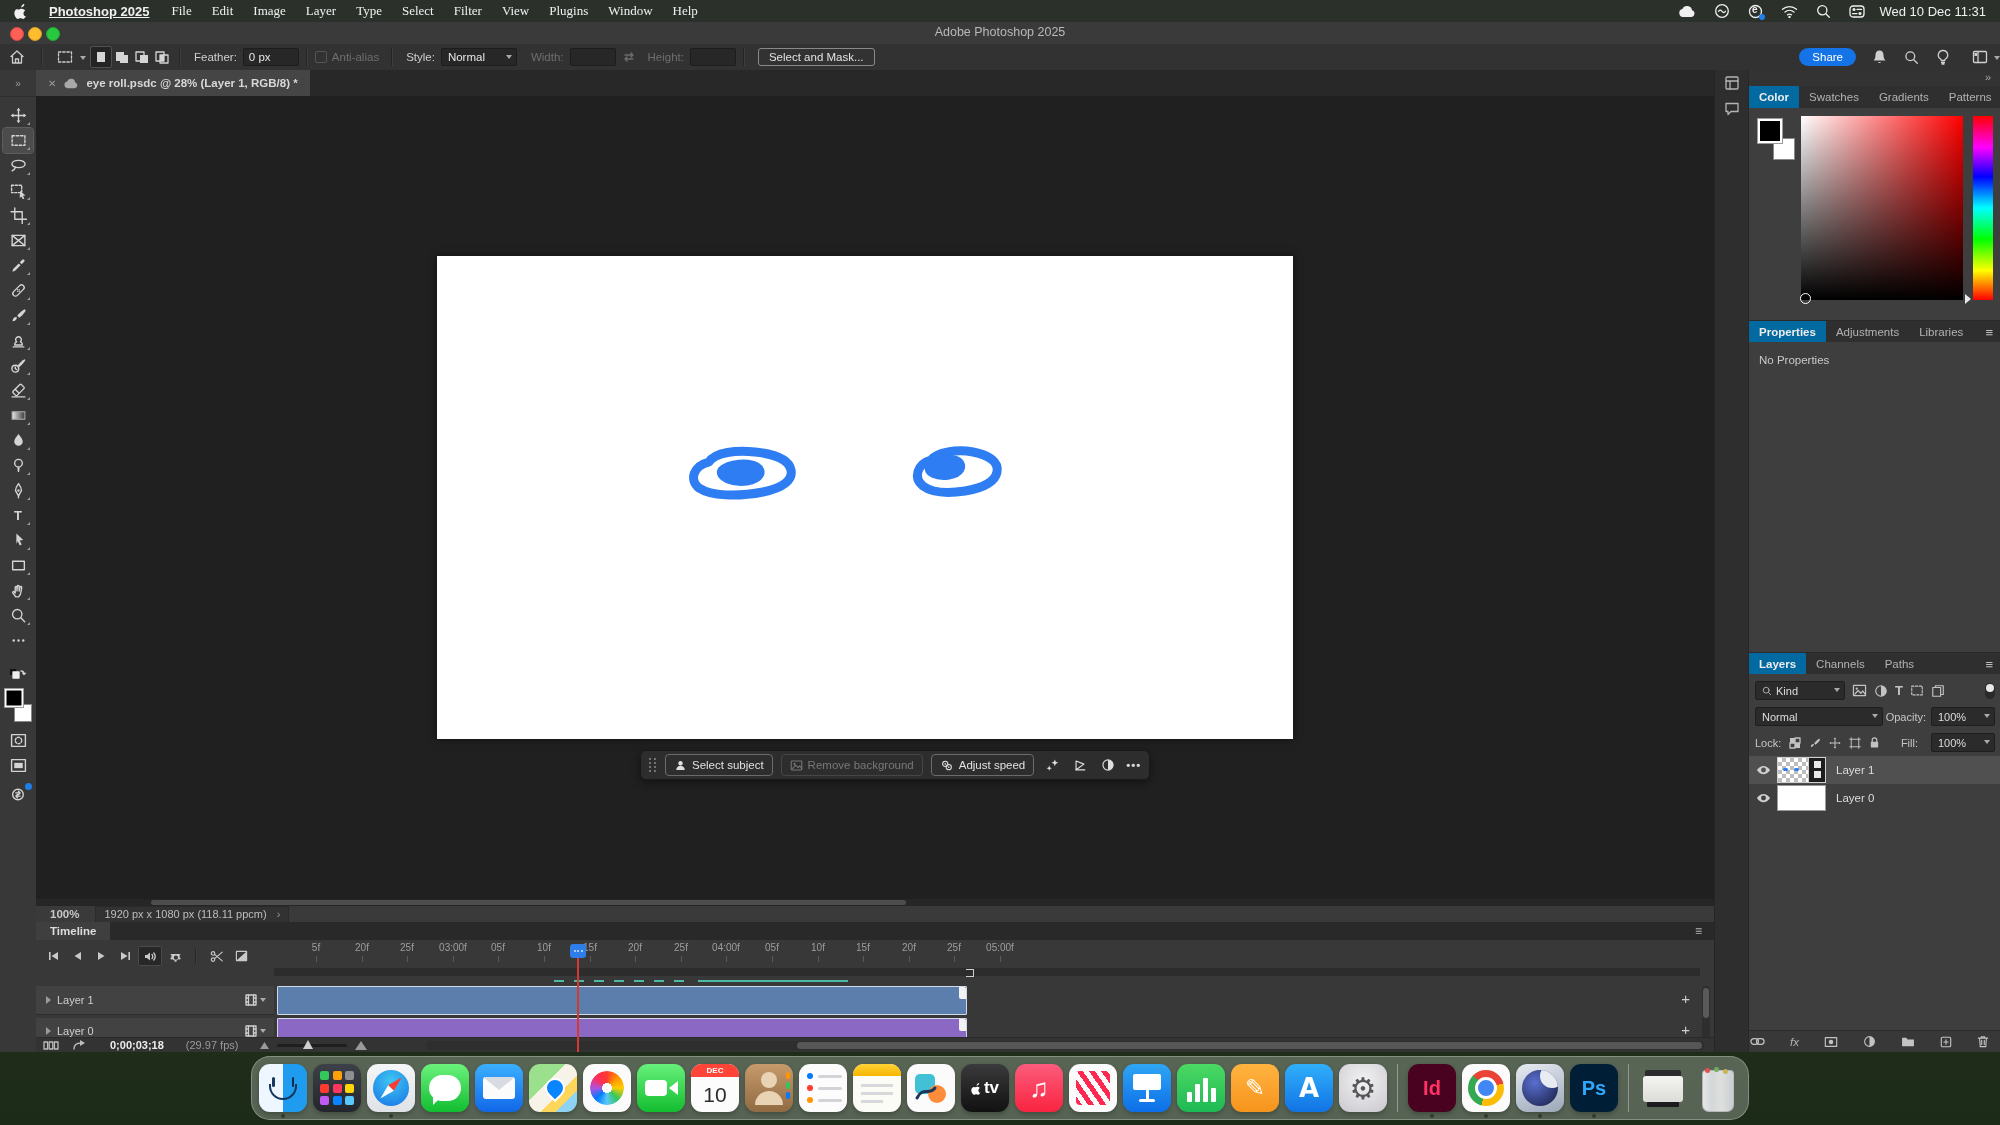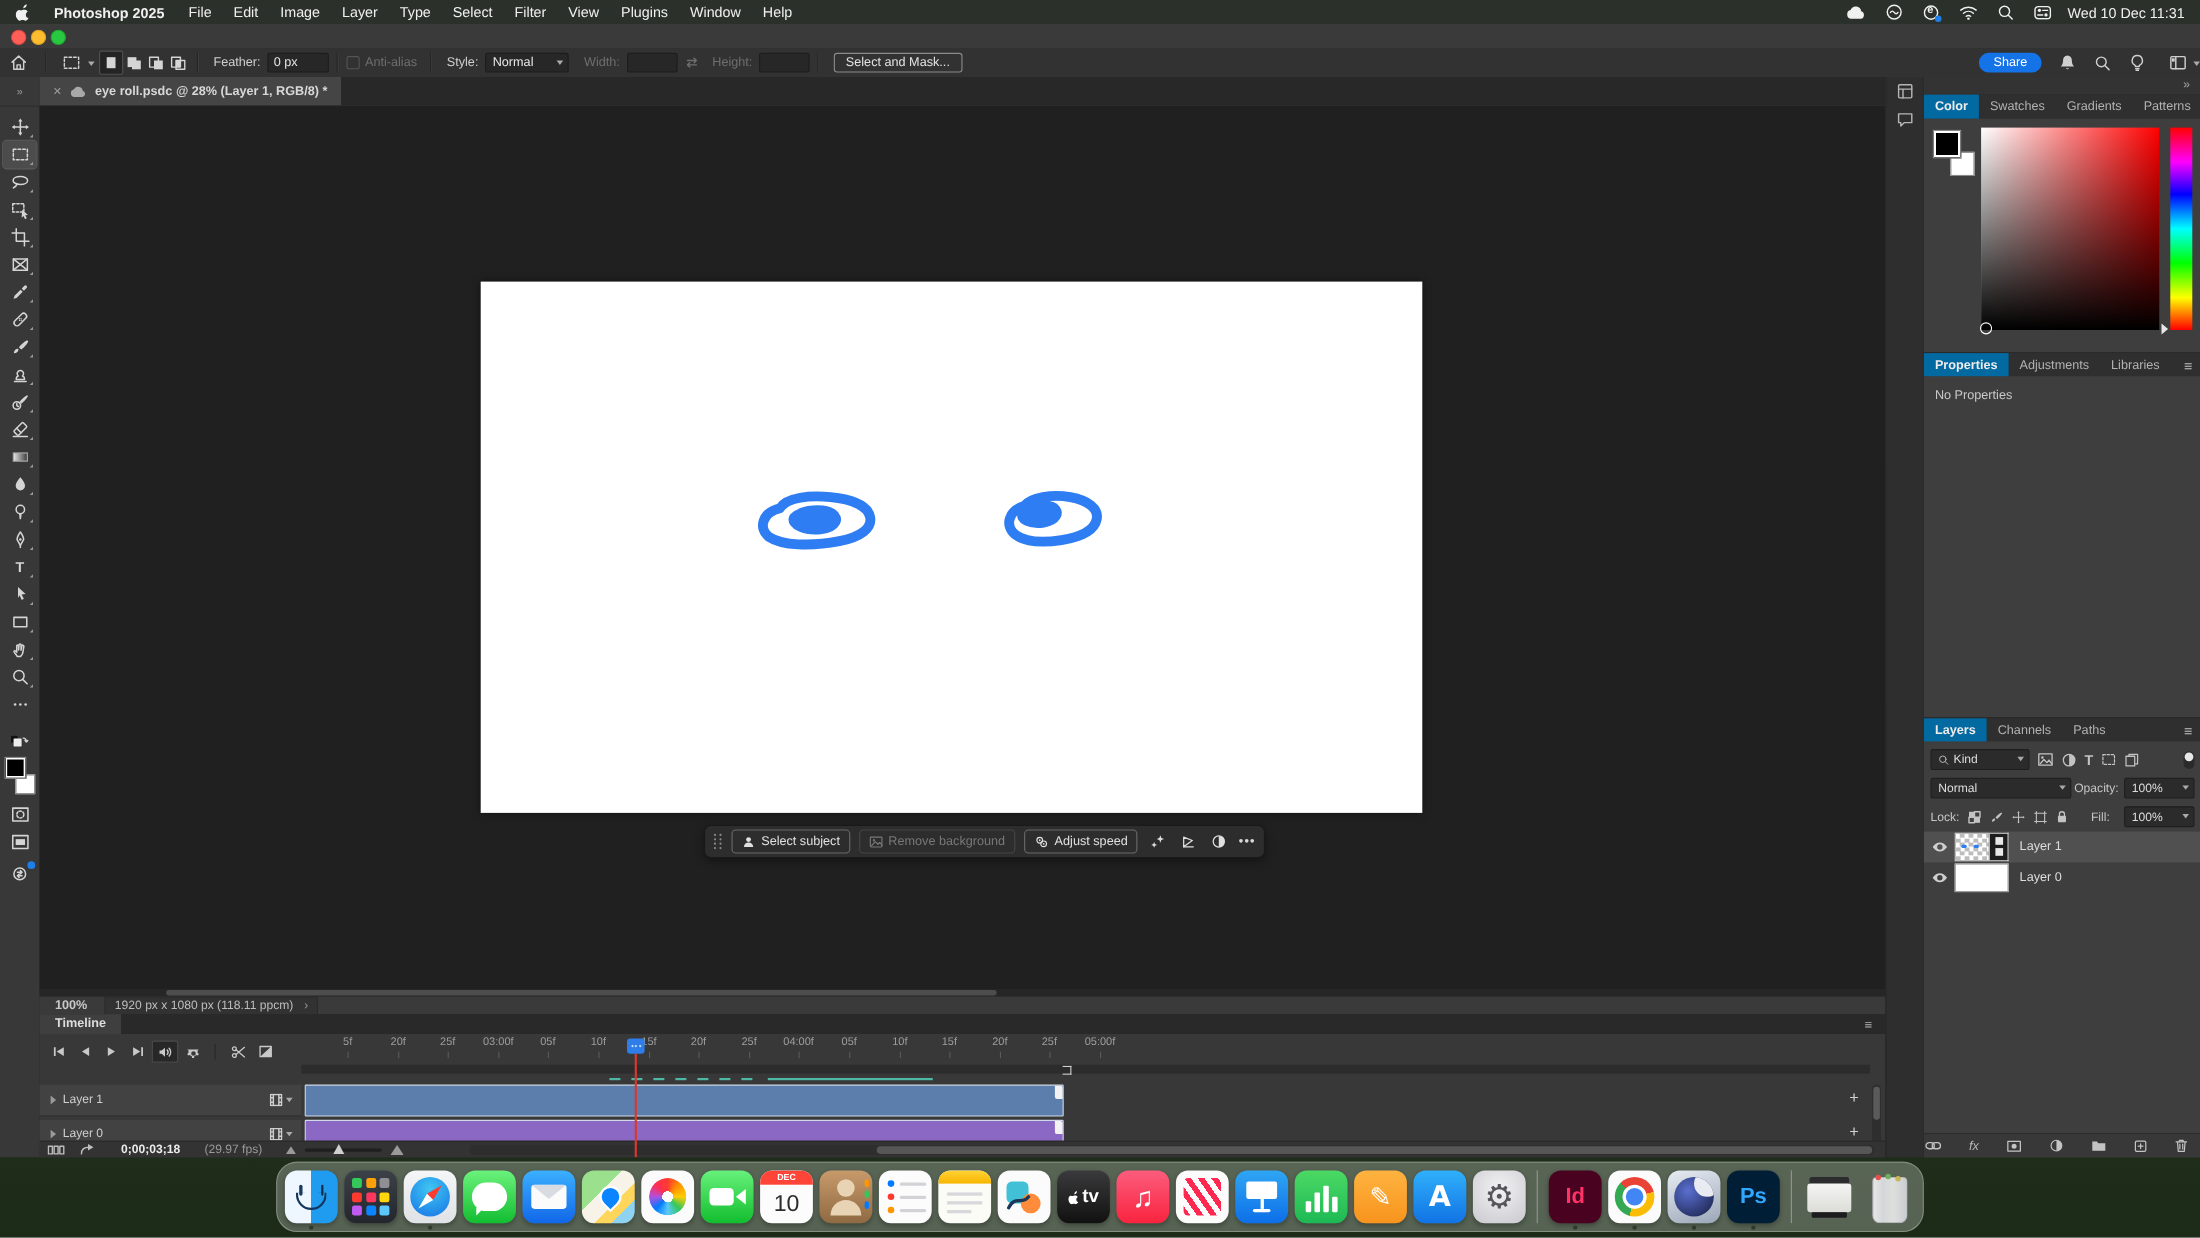--- a/index.html
+++ b/index.html
@@ -8,22 +8,22 @@
     background:linear-gradient(180deg,#465243 0%,#39453a 45%,#26331f 78%,#1c2a18 100%);}
   .abs{position:absolute;}
   .row{display:flex;align-items:center;}
   svg{display:block;}
   .s{stroke:currentColor;fill:none;stroke-width:1.3;stroke-linecap:round;stroke-linejoin:round;}
   .f{fill:currentColor;stroke:none;}
   
   .menubar{left:0;top:0;width:2000px;height:22px;background:rgba(42,48,42,.96);
     display:flex;align-items:center;justify-content:space-between;font-size:13px;color:#f0f0f0;}
   .menubar .left,.menubar .right{display:flex;align-items:center;height:100%;}
-  .menu-item{padding:0 10px;line-height:22px;}
-  .appname{font-weight:bold;padding:0 12px;}
+  .menu-item{padding:0 10px;line-height:22px;font-family:Liberation Serif, serif;}
+  .appname{font-weight:bold;padding:0 12px;text-decoration:underline;}
   .mb-ico{margin:0 9px;color:#f0f0f0;display:flex;align-items:center;}
   .clock{padding:0 14px 0 6px;}
   
   .titlebar{left:0;top:22px;width:2000px;height:22px;background:#3a3a3a;border-bottom:1px solid #2c2c2c;}
   .tl{width:12px;height:12px;border-radius:50%;position:absolute;top:5px;}
   .title-text{position:absolute;top:3px;width:100%;text-align:center;font-size:12.5px;color:#b9b9b9;}
   .optionsbar{left:0;top:44px;width:2000px;height:26px;background:#323232;border-bottom:1px solid #232323;
     display:flex;align-items:center;font-size:11.5px;color:#cfcfcf;}
   .ob-sep{width:1px;height:18px;background:#252525;border-right:1px solid #3e3e3e;margin:0 7px;}
   .ob-field{background:#272727;border:1px solid #1d1d1d;border-radius:2px;height:16px;line-height:16px;
@@ -181,20 +181,21 @@
           </svg>
       </span>
       <span class="clock">Wed 10 Dec 11:31</span>
     </div>
   </div>
 
   <div class="titlebar abs">
     <span class="tl" style="left:10px;background:#ff5f57;border:1px solid #d94942;"></span>
     <span class="tl" style="left:28px;background:#febc2e;border:1px solid #d6a026;"></span>
     <span class="tl" style="left:46px;background:#28c840;border:1px solid #1ea832;"></span>
+    <span class="title-text">Adobe Photoshop 2025</span>
   </div>
 
   <div class="optionsbar abs">
     <span class="ctr" style="width:34px">
       <svg width="16" height="16" viewBox="0 0 16 16">
           <path class="s" d="M2 7.5L8 2l6 5.5M3.5 7v7h9V7M6.5 14v-4h3v4"></path>
         </svg>
     </span>
     <span class="ob-sep"></span>
     <span class="ctr" style="width:30px;position:relative">

